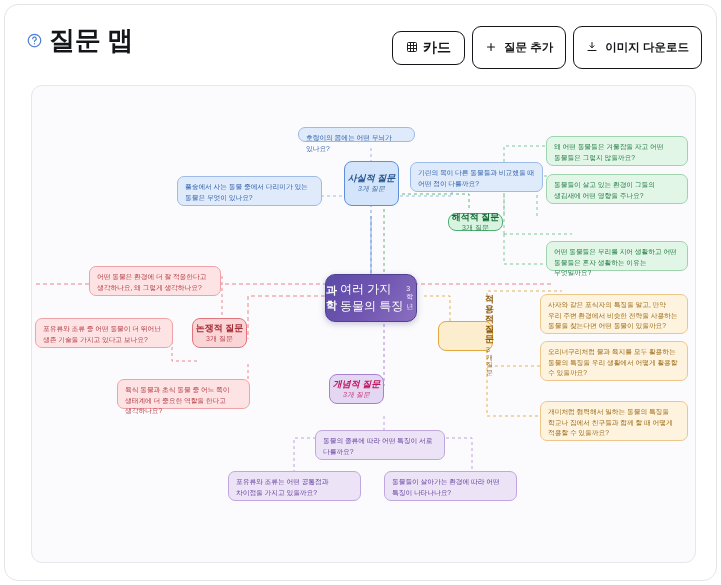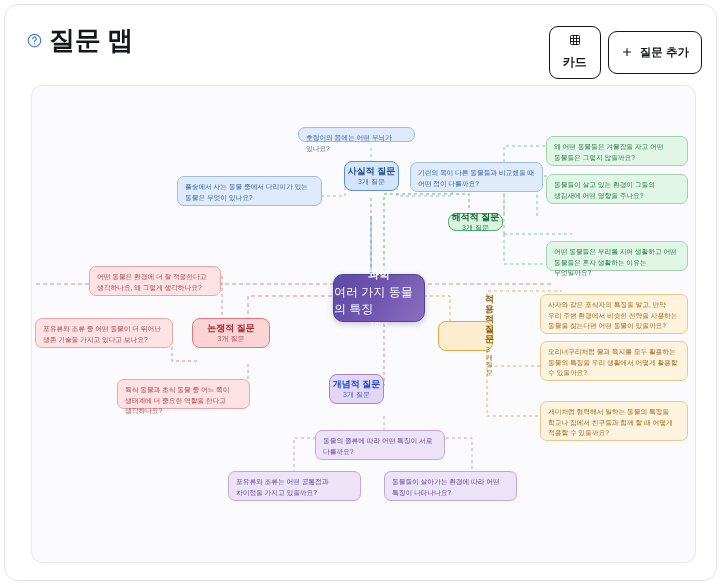--- a/index.html
+++ b/index.html
@@ -57,29 +57,28 @@
     border: 1px solid #141619;
     border-radius: 9px;
     padding: 3px;
     gap: 2px;
     background: #fff;
   }
   .seg-btn {
     display: flex; align-items: center; gap: 5px;
     padding: 4px 10px;
     border-radius: 6px;
-    font-size: 12px;
+    font-size: 14px;
     font-weight: bold;
     color: #141619;
     background: transparent;
     border: none;
     cursor: pointer;
     white-space: nowrap;
     font-family: inherit;
-    flex-direction: column;
   }
   .seg-btn.active {
     background: #141619;
     color: #ffffff;
   }
   .plain-btn {
     display: flex; align-items: center; gap: 7px;
     padding: 13px 12px;
     border: 1px solid #141619;
     border-radius: 9px;
@@ -115,29 +114,28 @@
   .cat-node {
     display: flex; flex-direction: column;
     align-items: center; justify-content: center;
     border-radius: 8px;
     gap: 1px;
   }
   .cat-title { font-size: 9px; font-weight: bold; line-height: 1.1; }
   .cat-sub   { font-size: 7px; line-height: 1.1; opacity: .82; }
 
   .root-node {
-    display: flex; flex-direction: column;
+    display: flex; 
     align-items: center; justify-content: center;
     border-radius: 10px;
     background: linear-gradient(125deg,#5b4ba8 0%,#6f55b0 48%,#8a6fc0 100%);
     border: 1px solid #50418f;
     box-shadow: 0 2px 6px rgba(70,50,130,.28);
     color: #fff;
     gap: 2px;
-    margin-left: 8px;
   }
   .root-title { font-size: 11px; font-weight: bold; }
   .root-sub   { font-size: 12px; }
   .root-grade { font-size: 7px; opacity: .9; }
 
   .q-node {
     display: flex; align-items: flex-start;
     padding: 5px 7px;
     font-size: 6.8px;
     line-height: 1.55;
@@ -147,21 +145,21 @@
   
   .t-blue   { background: #dfeafb; border-color: #9cbbe8; color: #2d5ea8; }
   .t-blue-c { background: #d4e4fb; border-color: #5f8fd8; color: #24558f; }
   .t-green  { background: #e2f6e8; border-color: #9ed3ae; color: #1f7a42; }
   .t-green-c{ background: #d9f3e1; border-color: #4fae72; color: #176b38; }
   .t-orange { background: #fdf3df; border-color: #edc789; color: #9c6a15; }
   .t-orange-c{background: #fcedcf; border-color: #e0a83f; color: #8e5c0c; padding-left: 48px; }
   .t-pink   { background: #fde3e4; border-color: #f0a3a7; color: #b23b43; }
   .t-pink-c { background: #fbd4d6; border-color: #e2757c; color: #a52f38; }
   .t-purple { background: #ece3f6; border-color: #c0a7de; color: #64409c; }
-  .t-purple-c{background: #e4d7f3; border-color: #a582d0; color: #1d4ed8; }
+  .t-purple-c{background: #e4d7f3; border-color: #a582d0; color: #be185d; font-style: italic; }
 </style>
 </head>
 <body>
 
 <div id="app">
   <div class="outer-card">
 
     <div class="header">
       <div class="title-wrap">
         <span>
@@ -189,20 +187,30 @@
 
         <button class="plain-btn">
           <span class="ico">
             <svg width="12" height="12" viewBox="0 0 24 24" fill="none" stroke="currentColor" stroke-width="2.2" stroke-linecap="round">
               <path d="M12 5v14M5 12h14"></path>
             </svg>
           </span>
           <span>질문 추가</span>
         </button>
 
+        <button class="plain-btn">
+          <span class="ico">
+            <svg width="12" height="12" viewBox="0 0 24 24" fill="none" stroke="currentColor" stroke-width="2" stroke-linecap="round">
+              <path d="M12 3v10"></path>
+                <path d="M8 9.5l4 4 4-4"></path>
+                <path d="M4 19h16"></path>
+            </svg>
+          </span>
+          <span>이미지 다운로드</span>
+        </button>
       </div>
     </div>
 
     <div class="canvas">
 
       <svg class="edges" viewBox="0 0 665 478">
         <g fill="none" stroke-width="1" stroke-dasharray="3 3">
 
           <path d="M339 187 L339 112 L339 112" stroke="#7ba3df"></path>
           <path d="M339 187 L339 130" stroke="#7ba3df"></path>
@@ -237,21 +245,21 @@
           <path d="M384 352 L440 352 L440 392" stroke="#bda3e0"></path>
         </g>
       </svg>
 
       <div class="node root-node" style="left:293px; top:188px; width:92px; height:48px;">
         <span class="root-title">과학</span>
         <span class="root-sub">여러 가지 동물의 특징</span>
         <span class="root-grade">3학년</span>
       </div>
 
-      <div class="node cat-node t-blue-c" style="left:312px; top:75px; width:55px; height:30px;">
+      <div class="node cat-node t-blue-c" style="left:312px; top:75px; width:55px; height:45px;font-style:italic;">
         <span class="cat-title">사실적 질문</span>
         <span class="cat-sub">3개 질문</span>
       </div>
 
       <div class="node q-node t-blue" style="left:266px; top:41px; width:117px; height:15px;">
         <span>호랑이의 몸에는 어떤 무늬가 있나요?</span>
       </div>
 
       <div class="node q-node t-blue" style="left:145px; top:90px; width:145px; height:30px;">
         <span>풀숲에서 사는 동물 중에서 다리미가 있는 동물은 무엇이 있나요?</span>
@@ -288,21 +296,21 @@
       </div>
 
       <div class="node q-node t-orange" style="left:508px; top:255px; width:148px; height:40px;">
         <span>오리너구리처럼 물과 육지를 모두 활용하는 동물의 특징을 우리 생활에서 어떻게 활용할 수 있을까요?</span>
       </div>
 
       <div class="node q-node t-orange" style="left:508px; top:315px; width:148px; height:40px;">
         <span>개미처럼 협력해서 일하는 동물의 특징을 학교나 집에서 친구들과 함께 할 때 어떻게 적용할 수 있을까요?</span>
       </div>
 
-      <div class="node cat-node t-pink-c" style="left:160px; top:232px; width:78px; height:30px;">
+      <div class="node cat-node t-pink-c" style="left:160px; top:232px; width:55px; height:30px;">
         <span class="cat-title">논쟁적 질문</span>
         <span class="cat-sub">3개 질문</span>
       </div>
 
       <div class="node q-node t-pink" style="left:57px; top:180px; width:132px; height:30px;">
         <span>어떤 동물은 환경에 더 잘 적응한다고 생각하나요, 왜 그렇게 생각하나요?</span>
       </div>
 
       <div class="node q-node t-pink" style="left:3px; top:232px; width:138px; height:30px;">
         <span>포유류와 조류 중 어떤 동물이 더 뛰어난 생존 기술을 가지고 있다고 보나요?</span>

